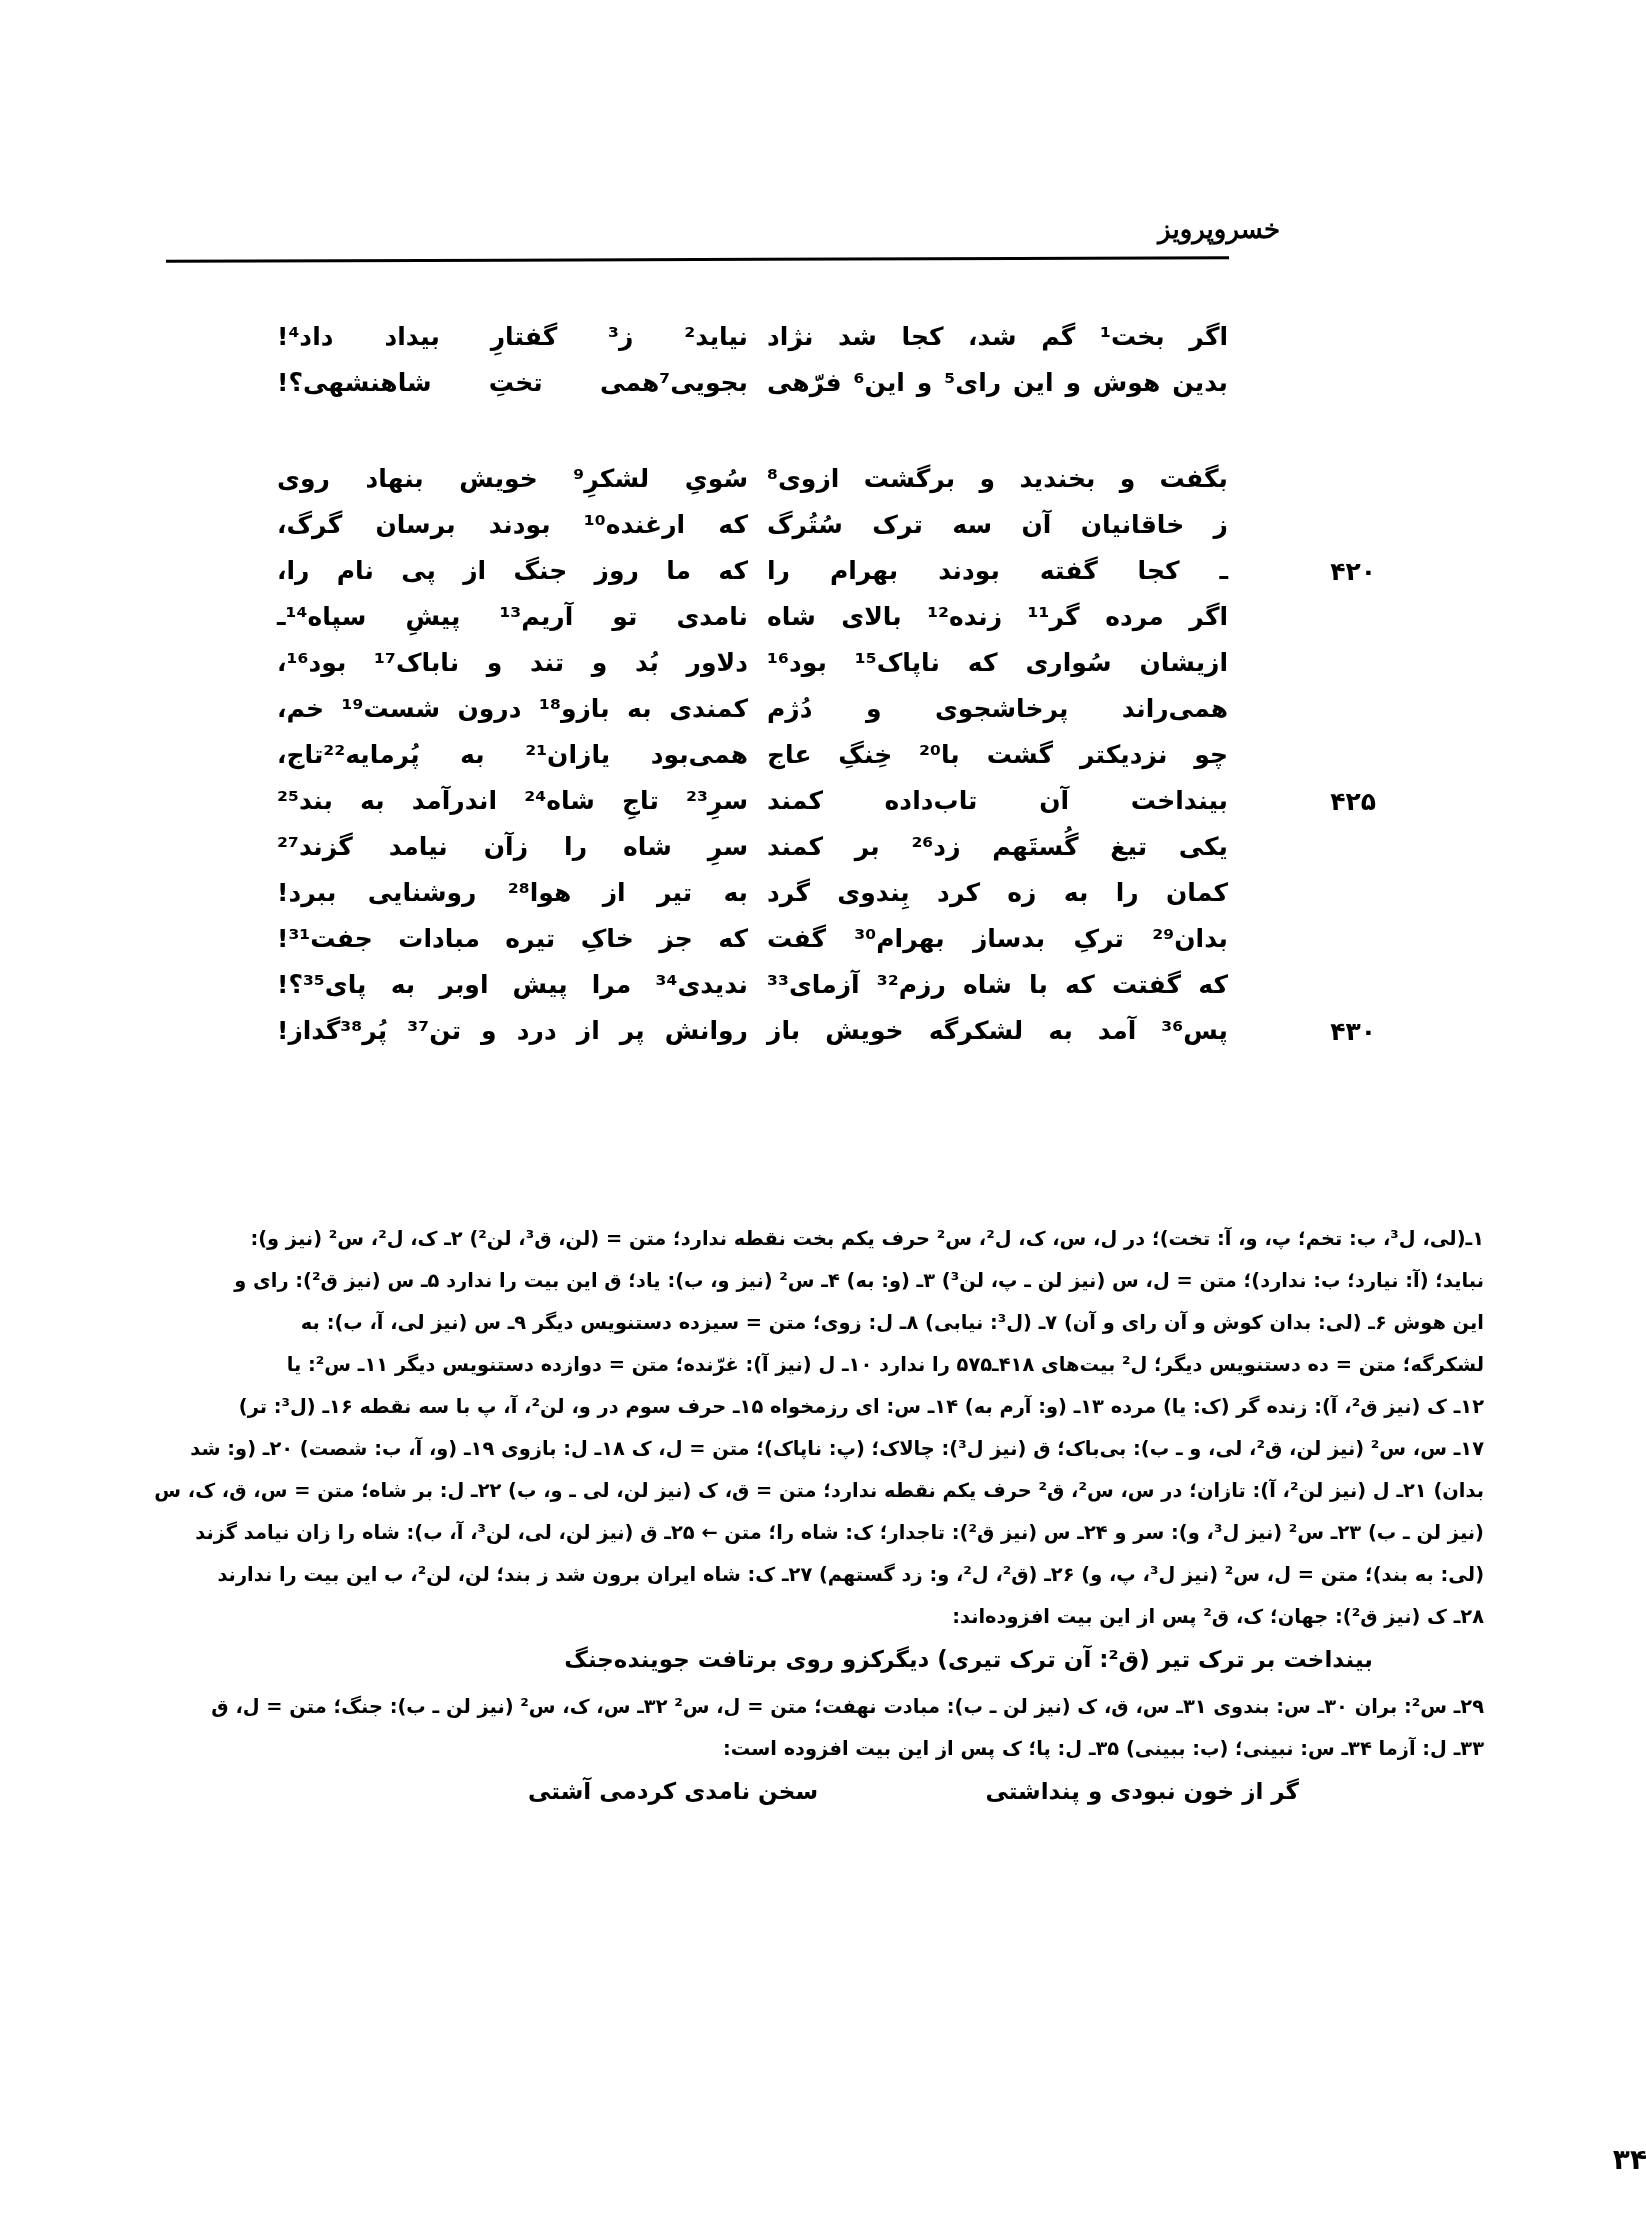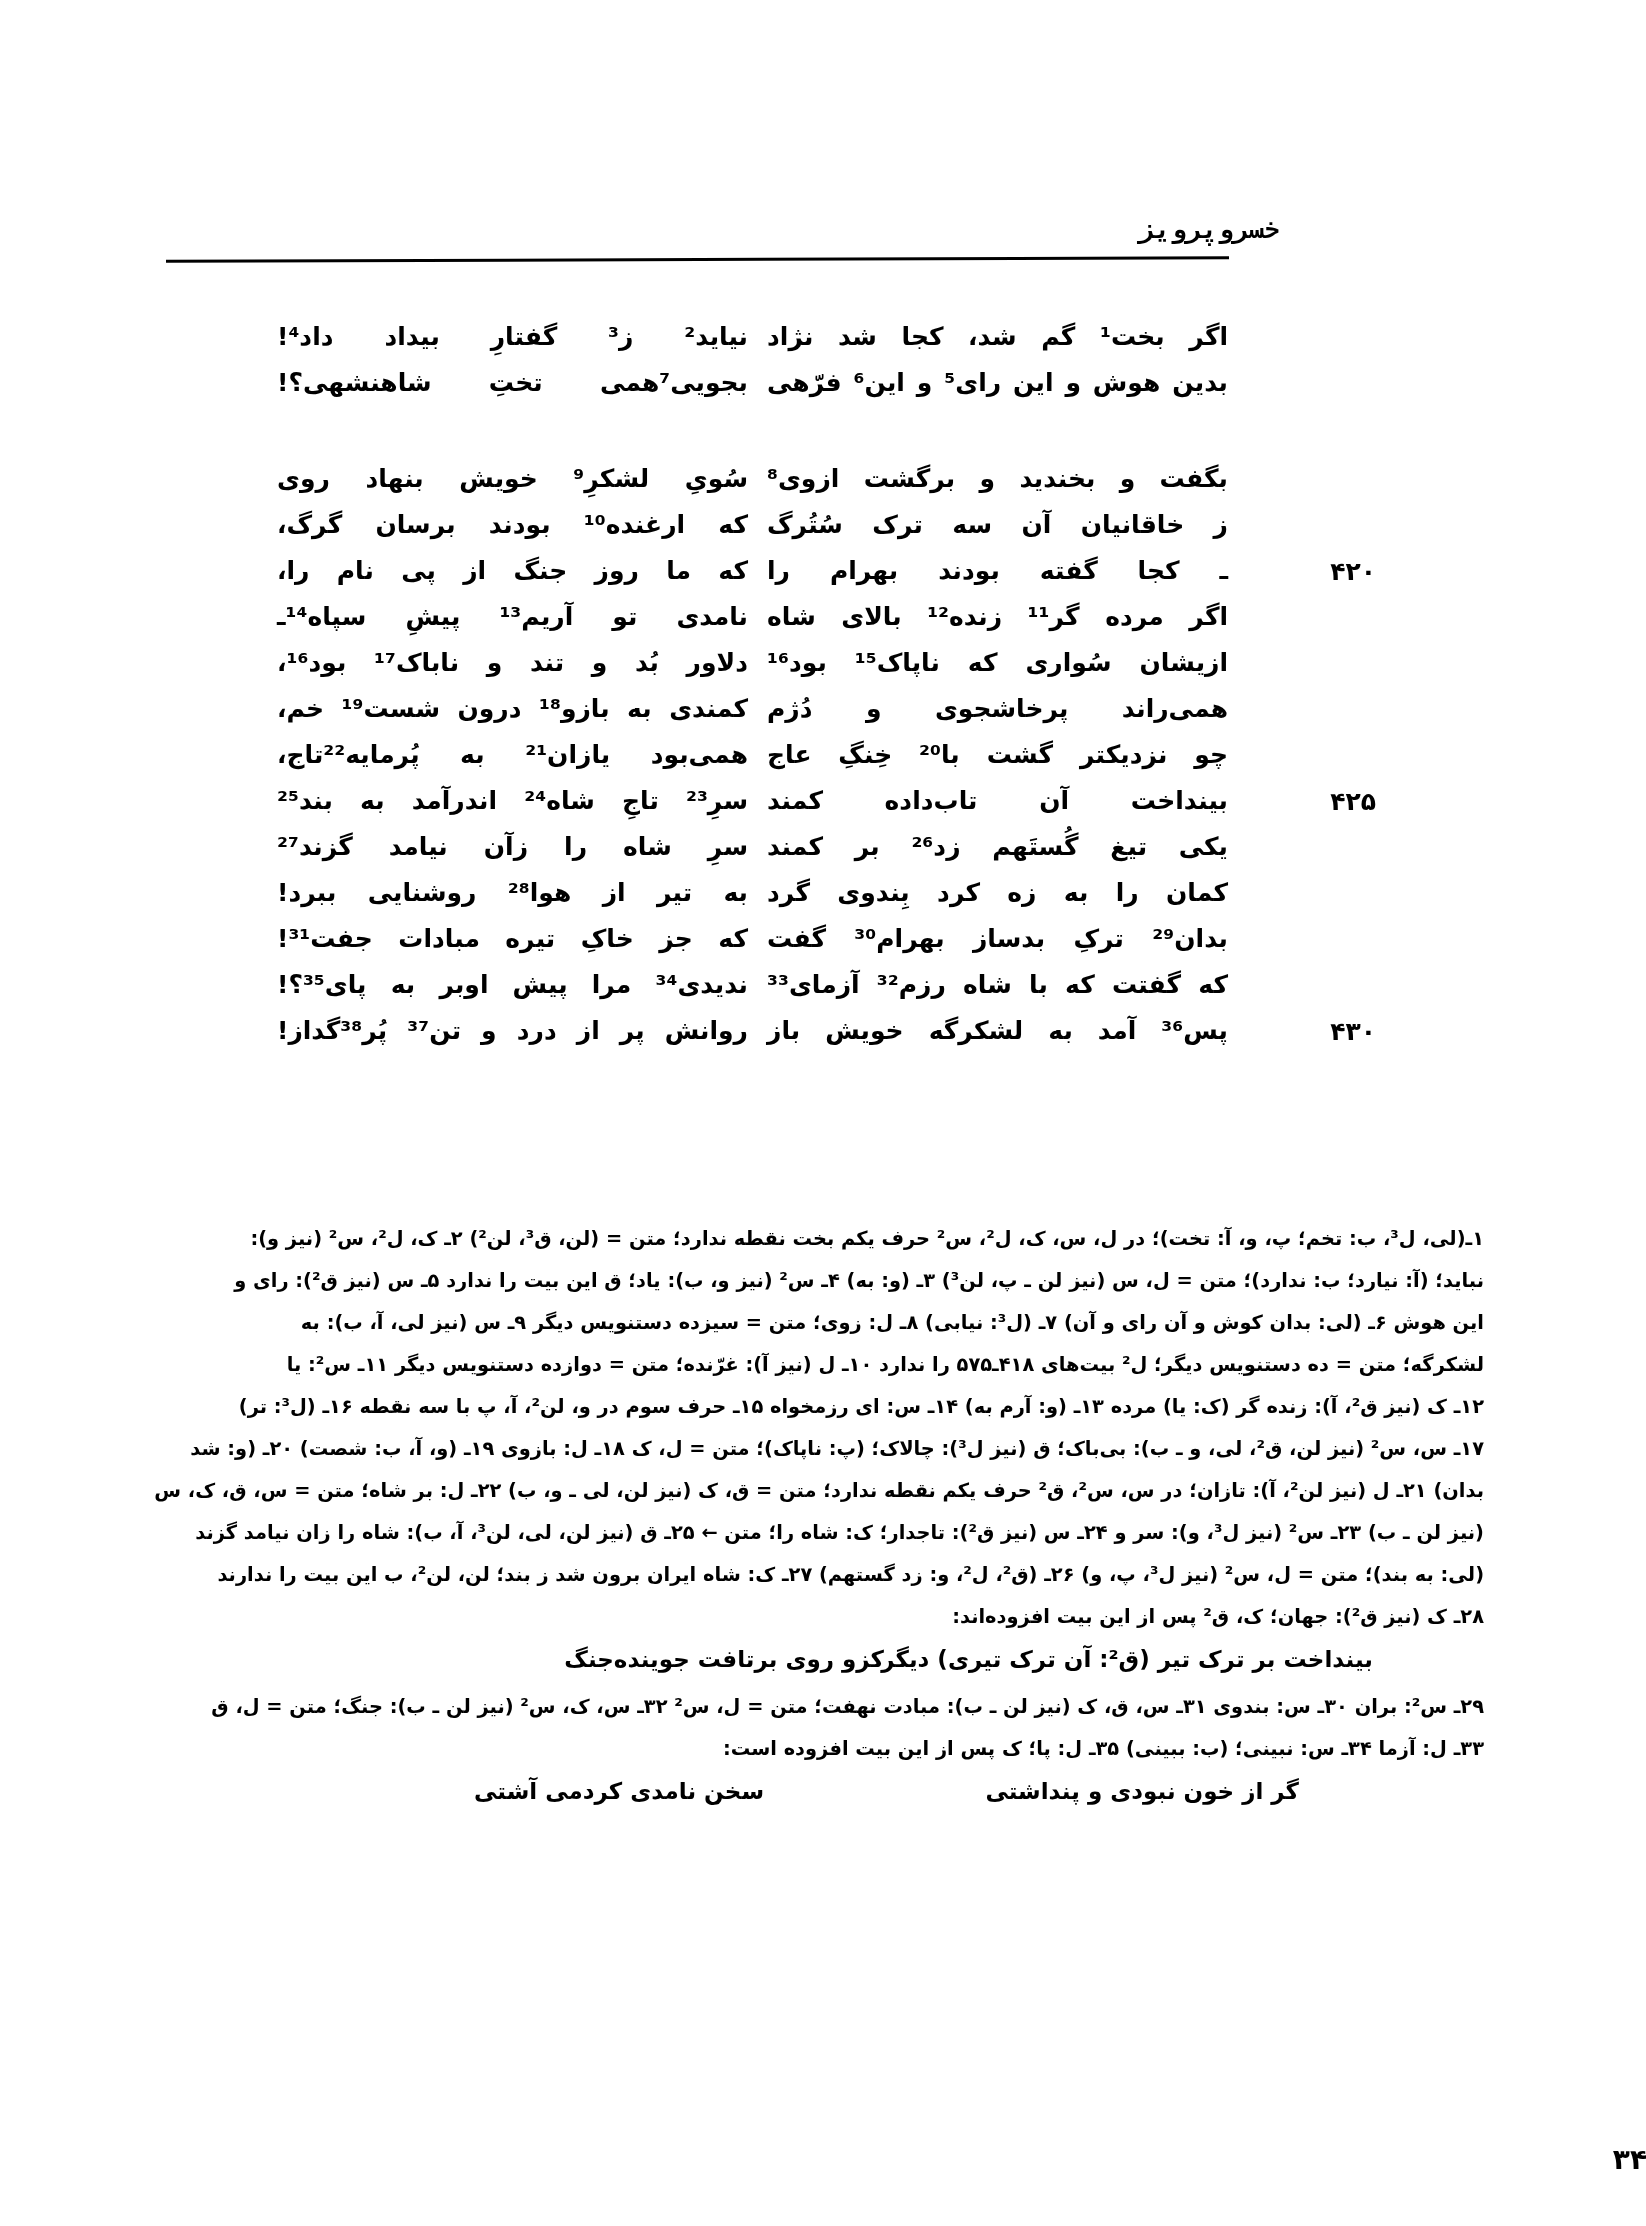--- a/index.html
+++ b/index.html
@@ -2,21 +2,21 @@
 <html style="font-size:14.8px"><head>
 <meta charset="utf-8">
 <style>
   html, body { margin: 0; padding: 0; background: #ffffff; }
   body {
     width: 1647px; height: 2226px; position: relative; overflow: hidden;
     font-family: "DejaVu Sans", sans-serif; color: #000;
   }
   .header-title {
     position: absolute; top: 214px; right: 367px;
-    font-family: Liberation Mono, monospace; font-weight: bold; font-size: 26px;
+    font-family: Liberation Sans, sans-serif; font-weight: bold; font-size: 26px;
     direction: rtl; white-space: nowrap;
   }
   .header-rule {
     position: absolute; top: 258px; left: 166px; width: 1063px; height: 2.8px;
     background: #000; transform: skewY(-0.2deg);
   }
   .verses {
     position: absolute; top: 314px; left: 222px; width: 1154px;
     direction: rtl;
   }
@@ -42,21 +42,21 @@
     direction: rtl; font-family: "DejaVu Sans", sans-serif; font-weight: bold;
     font-size: 19.4px; line-height: 42px; text-align: justify;
   }
   .fn-line { white-space: nowrap; overflow: hidden; }
   .added-beyt {
     position: relative; height: 48px; font-size: 23px;
   }
   .added-beyt .a-right { position: absolute; right: 111px; }
   .added-beyt .a-left { position: absolute; right: 600px; }
   .added-beyt2 .a-right { right: 185px; }
-  .added-beyt2 .a-left { right: 720px; }
+  .added-beyt2 .a-left { right: 666px; }
   .page-number {
     position: absolute; top: 2143px; left: 0; width: 1647px; text-align: right;
     font-family: "DejaVu Sans", sans-serif; font-weight: bold; font-size: 28px;
   }
 </style>
 </head>
 <body>
 
 <div class="header-title">خسروپرویز</div>
 <div class="header-rule"></div>

